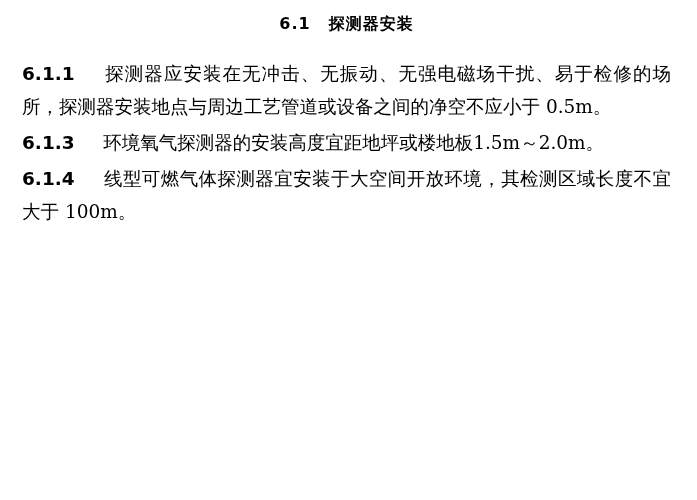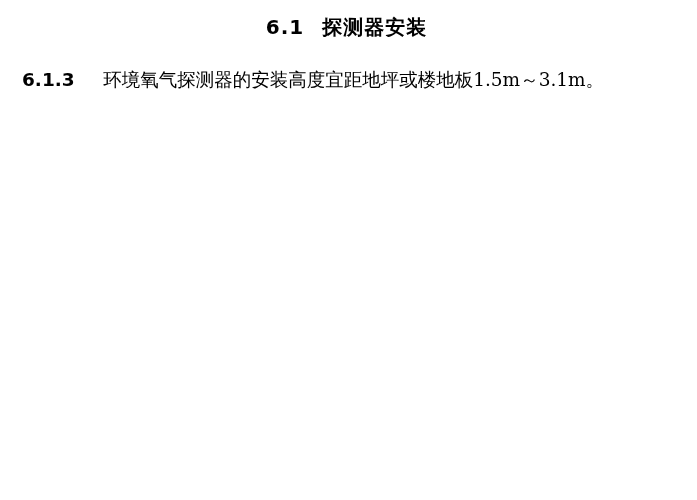--- a/index.html
+++ b/index.html
@@ -17,21 +17,21 @@
   .page {
     position: relative;
     width: 697px;
     height: 500px;
     box-sizing: border-box;
     padding: 8px 26px 0 22px;
   }
   .section-title {
     text-align: center;
     font-weight: bold;
-    font-size: 20px;
+    font-size: 16px;
     letter-spacing: 1px;
     margin: 6px 0 22px 0;
     font-family: "DejaVu Sans", "Liberation Sans", sans-serif;
   }
   .section-title .num {
     margin-right: 18px;
   }
   .clause {
     font-size: 18.5px;
     line-height: 33px;
@@ -52,20 +52,26 @@
 </style>
 </head>
 <body>
 
 <div class="page">
 
   <div class="section-title">
     <span class="num">6.1</span><span>探测器安装</span>
   </div>
 
+  <p class="clause">
+    <span class="label">6.1.1</span><span class="body">　探测器应安装在无冲击、无振动、无强电磁场干扰、易于检修的场所，探测器安装地点与周边工艺管道或设备之间的净空不应小于 0.5m。</span>
+  </p>
 
 
   <p class="clause">
-    <span class="label">6.1.3</span><span class="body">　环境氧气探测器的安装高度宜距地坪或楼地板1.5m～3.1m。</span>
+    <span class="label">6.1.3</span><span class="body">　环境氧气探测器的安装高度宜距地坪或楼地板1.5m～2.0m。</span>
   </p>
 
+  <p class="clause">
+    <span class="label">6.1.4</span><span class="body">　线型可燃气体探测器宜安装于大空间开放环境，其检测区域长度不宜大于 100m。</span>
+  </p>
 
 </div>
 
 </body></html>

